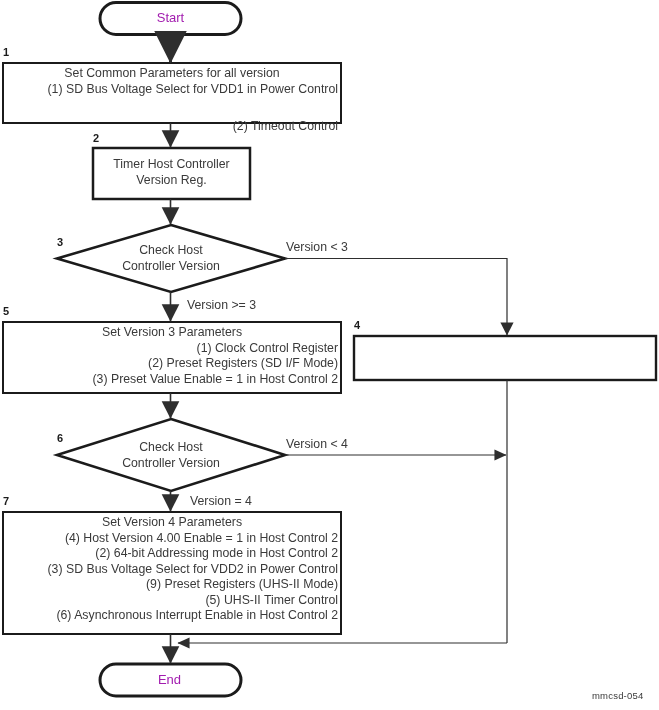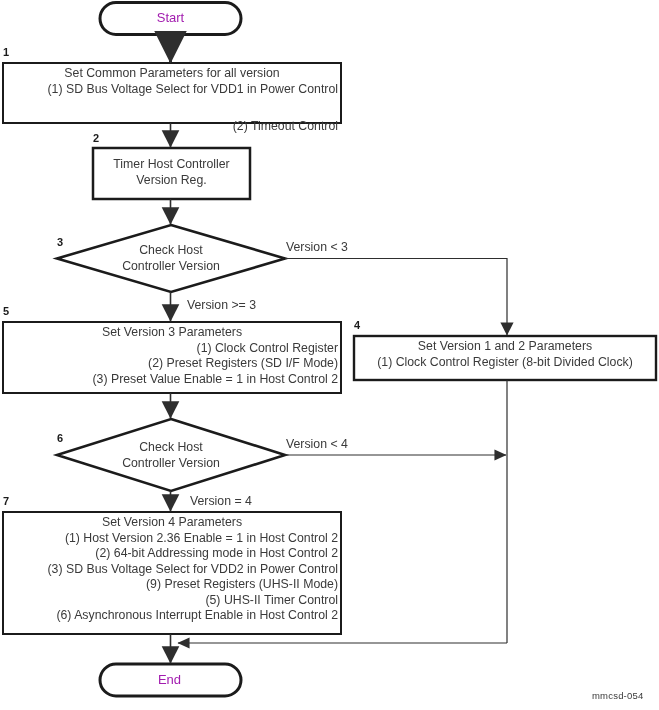--- a/index.html
+++ b/index.html
@@ -154,38 +154,34 @@
 
   <div class="step-num" style="left:3px; top:306px;">5</div>
   <div class="box-body" style="left:6px; top:325px; width:332px;">
     <span class="box-title node-text" style="position:static;">Set Version 3 Parameters</span>
     <span class="box-line node-text" style="position:static;">(1) Clock Control Register</span>
     <span class="box-line node-text" style="position:static;">(2) Preset Registers (SD I/F Mode)</span>
     <span class="box-line node-text" style="position:static;">(3) Preset Value Enable = 1 in Host Control 2</span>
   </div>
 
   <div class="step-num" style="left:354px; top:320px;">4</div>
-  <div class="box-body" style="left:357px; top:339px; width:296px;">
-    <span class="box-title node-text" style="position:static;">Set Version 1 and 2 Parameters</span>
-    <span class="box-title node-text" style="position:static;">(1) Clock Control Register (8-bit Divided Clock)</span>
-  </div>
 
   <div class="step-num" style="left:57px; top:433px;">6</div>
   <div class="box-body" style="left:96px; top:440px; width:150px;">
     <span class="box-title node-text" style="position:static;">Check Host</span>
     <span class="box-title node-text" style="position:static;">Controller Version</span>
   </div>
 
   <div class="edge-label" style="left:286px; top:437px;">Version &lt; 4</div>
   <div class="edge-label" style="left:190px; top:494px;">Version = 4</div>
 
   <div class="step-num" style="left:3px; top:496px;">7</div>
   <div class="box-body" style="left:6px; top:515px; width:332px;">
     <span class="box-title node-text" style="position:static;">Set Version 4 Parameters</span>
-    <span class="box-line node-text" style="position:static;">(1) Host Version 2.36 Enable = 1 in Host Control 2</span>
+    <span class="box-line node-text" style="position:static;">(4) Host Version 4.00 Enable = 1 in Host Control 2</span>
     <span class="box-line node-text" style="position:static;">(2) 64-bit Addressing mode in Host Control 2</span>
     <span class="box-line node-text" style="position:static;">(3) SD Bus Voltage Select for VDD2 in Power Control</span>
     <span class="box-line node-text" style="position:static;">(9) Preset Registers (UHS-II Mode)</span>
     <span class="box-line node-text" style="position:static;margin-left:44px;">(5) UHS-II Timer Control</span>
     <span class="box-line node-text" style="position:static;">(6) Asynchronous Interrupt Enable in Host Control 2</span>
   </div>
 
   <div class="term-text" style="left:100px; top:672px; width:139px;">End</div>
 
   <div class="figure-id" style="left:592px; top:691px;">mmcsd-054</div>

